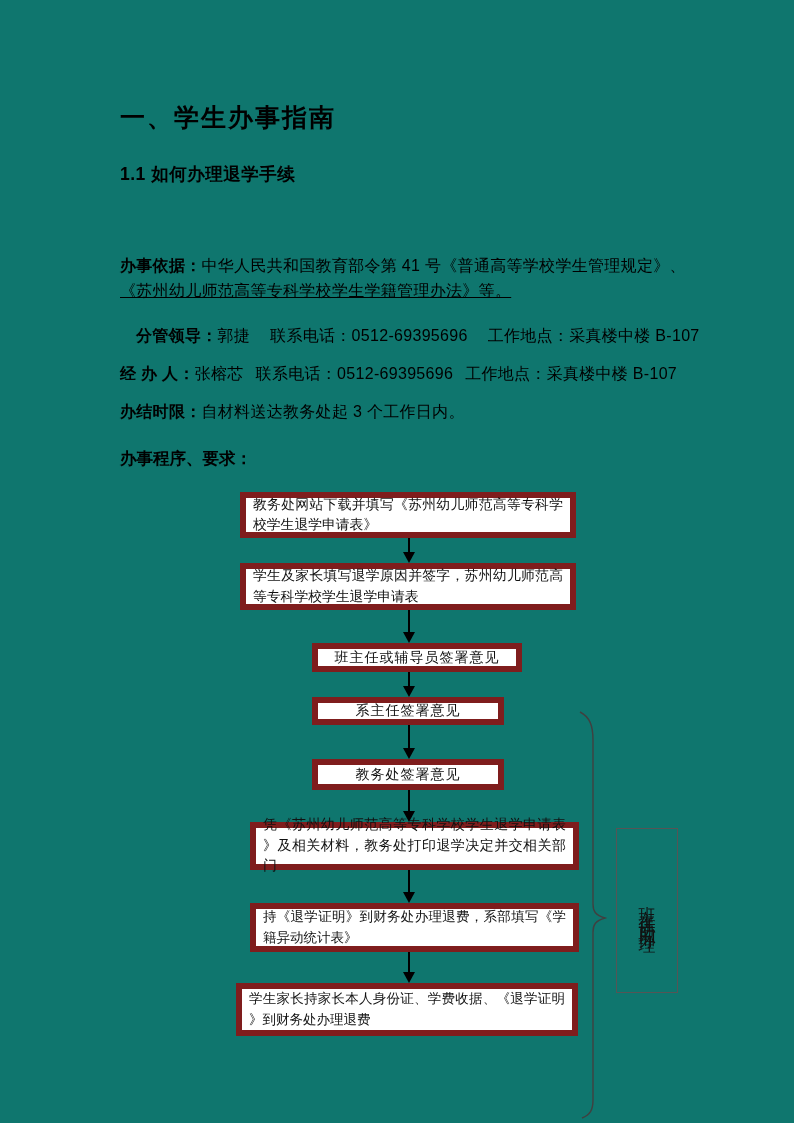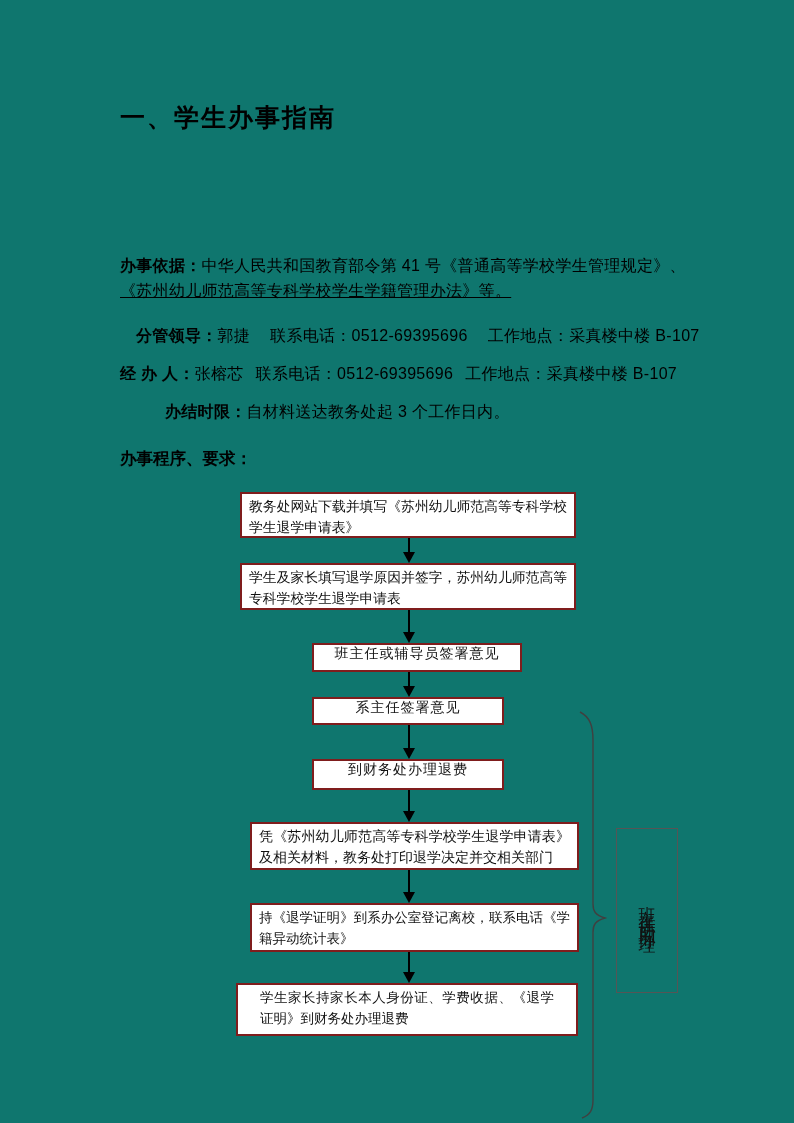--- a/index.html
+++ b/index.html
@@ -22,49 +22,49 @@
   .h2 {
     left: 120px; top: 162px;
     font-size: 17.5px; font-weight: 700; letter-spacing: 0.5px;
   }
   .bodyline { font-size: 16px; letter-spacing: 0.3px; white-space: nowrap; }
   .b { font-weight: 700; }
   .basis1 { left: 120px; top: 225px; margin-top: 31px; }
   .basis2 { left: 120px; top: 281px; text-decoration: underline; }
   .contact1 { left: 136px; top: 326px; }
   .contact2 { left: 120px; top: 364px; }
-  .deadline { left: 120px; top: 402px; margin-left: 45px; }
+  .deadline { left: 120px; top: 402px; }
   .proc { left: 120px; top: 448px; font-size: 16.5px; font-weight: 700; font-family: Liberation Mono, monospace; }
   .gap-lg { margin-left: 20px; }
   .gap-md { margin-left: 12px; }
   
   .fbox {
     position: absolute;
-    border: 2px solid #7f1d1d;
+    border: 6px solid #7f1d1d;
     background: #ffffff;
     font-family: "Liberation Serif", serif;
     color: #111111;
-    display: flex; 
+    display: flex; align-items: center;
   }
   .fbox .txt { width: 100%; }
   .wide .txt {
     text-align: justify;
     line-break: anywhere;
     line-height: 20.5px;
   }
   .narrow .txt { text-align: center; font-size: 14px; letter-spacing: 1px; }
   .box1, .box2 { left: 240px; width: 336px; padding: 3px 7px; font-size: 13.8px; }
   .box1 { top: 492px; height: 46px; }
   .box2 { top: 563px; height: 47px; }
   .box3 { left: 312px; top: 643px; width: 210px; height: 29px; }
   .box4 { left: 312px; top: 697px; width: 192px; height: 28px; }
   .box5 { left: 312px; top: 759px; width: 192px; height: 31px; }
   .box6 { left: 250px; top: 822px; width: 329px; height: 48px; padding: 3px 7px; font-size: 14px; }
   .box7 { left: 250px; top: 903px; width: 329px; height: 49px; padding: 3px 7px; font-size: 13.5px; }
-  .box8 { left: 236px; top: 983px; width: 342px; height: 53px; padding: 3px 22px; font-size: 13.5px; }
+  .box8 { left: 236px; top: 983px; width: 342px; height: 53px; padding: 3px 7px; font-size: 13.5px; }
   .arrow { position: absolute; left: 401px; width: 15px; }
   .arrow::before {
     content: ""; position: absolute; left: 7px; top: 0;
     width: 1.5px; height: calc(100% - 10px); background: #000000;
   }
   .arrow::after {
     content: ""; position: absolute; left: 1.5px; bottom: 0;
     border-left: 6px solid transparent; border-right: 6px solid transparent;
     border-top: 11px solid #000000;
   }
@@ -80,20 +80,21 @@
     font-size: 17px; letter-spacing: 5px; color: #111111;
   }
 </style>
 </head>
 <body>
 
 <div class="page">
 
   <div class="abs h1">一、学生办事指南</div>
 
+  <div class="abs h2">1.1 如何办理退学手续</div>
 
   <div class="abs bodyline basis1"><span class="b">办事依据：</span><span>中华人民共和国教育部令第 41 号《普通高等学校学生管理规定》、</span></div>
   <div class="abs bodyline basis2"><span>《苏州幼儿师范高等专科学校学生学籍管理办法》等。</span></div>
 
   <div class="abs bodyline contact1"><span class="b">分管领导：</span><span>郭捷</span><span class="gap-lg">联系电话：</span><span>0512-69395696</span><span class="gap-lg">工作地点：</span><span>采真楼中楼 B-107</span></div>
 
   <div class="abs bodyline contact2"><span class="b">经 办 人：</span><span>张榕芯</span><span class="gap-md">联系电话：</span><span>0512-69395696</span><span class="gap-md">工作地点：</span><span>采真楼中楼 B-107</span></div>
 
   <div class="abs bodyline deadline"><span class="b">办结时限：</span><span>自材料送达教务处起 3 个工作日内。</span></div>
 
@@ -114,31 +115,31 @@
       <div class="txt">班主任或辅导员签署意见</div>
     </div>
     <div class="arrow" style="top:672px;height:25px;"></div>
 
     <div class="fbox narrow box4">
       <div class="txt">系主任签署意见</div>
     </div>
     <div class="arrow" style="top:725px;height:34px;"></div>
 
     <div class="fbox narrow box5">
-      <div class="txt">到财务处办理退费</div>
+      <div class="txt">教务处签署意见</div>
     </div>
     <div class="arrow" style="top:790px;height:32px;"></div>
 
     <div class="fbox wide box6">
       <div class="txt">凭《苏州幼儿师范高等专科学校学生退学申请表》及相关材料，教务处打印退学决定并交相关部门</div>
     </div>
     <div class="arrow" style="top:870px;height:33px;"></div>
 
     <div class="fbox wide box7">
-      <div class="txt">持《退学证明》到系办公室登记离校，联系电话《学籍异动统计表》</div>
+      <div class="txt">持《退学证明》到财务处办理退费，系部填写《学籍异动统计表》</div>
     </div>
     <div class="arrow" style="top:952px;height:31px;"></div>
 
     <div class="fbox wide box8">
       <div class="txt">学生家长持家长本人身份证、学费收据、《退学证明》到财务处办理退费</div>
     </div>
 
     <svg class="brace-svg" viewBox="0 0 36 414">
       <path d="M 4 4 C 14 9, 17 18, 17 32 L 17 196 C 17 203, 19 207, 29 210 C 19 213, 17 217, 17 224 L 17 392 C 17 402, 14 407, 6 410" fill="none" stroke="#404040" stroke-width="1.4"></path>
     </svg>

